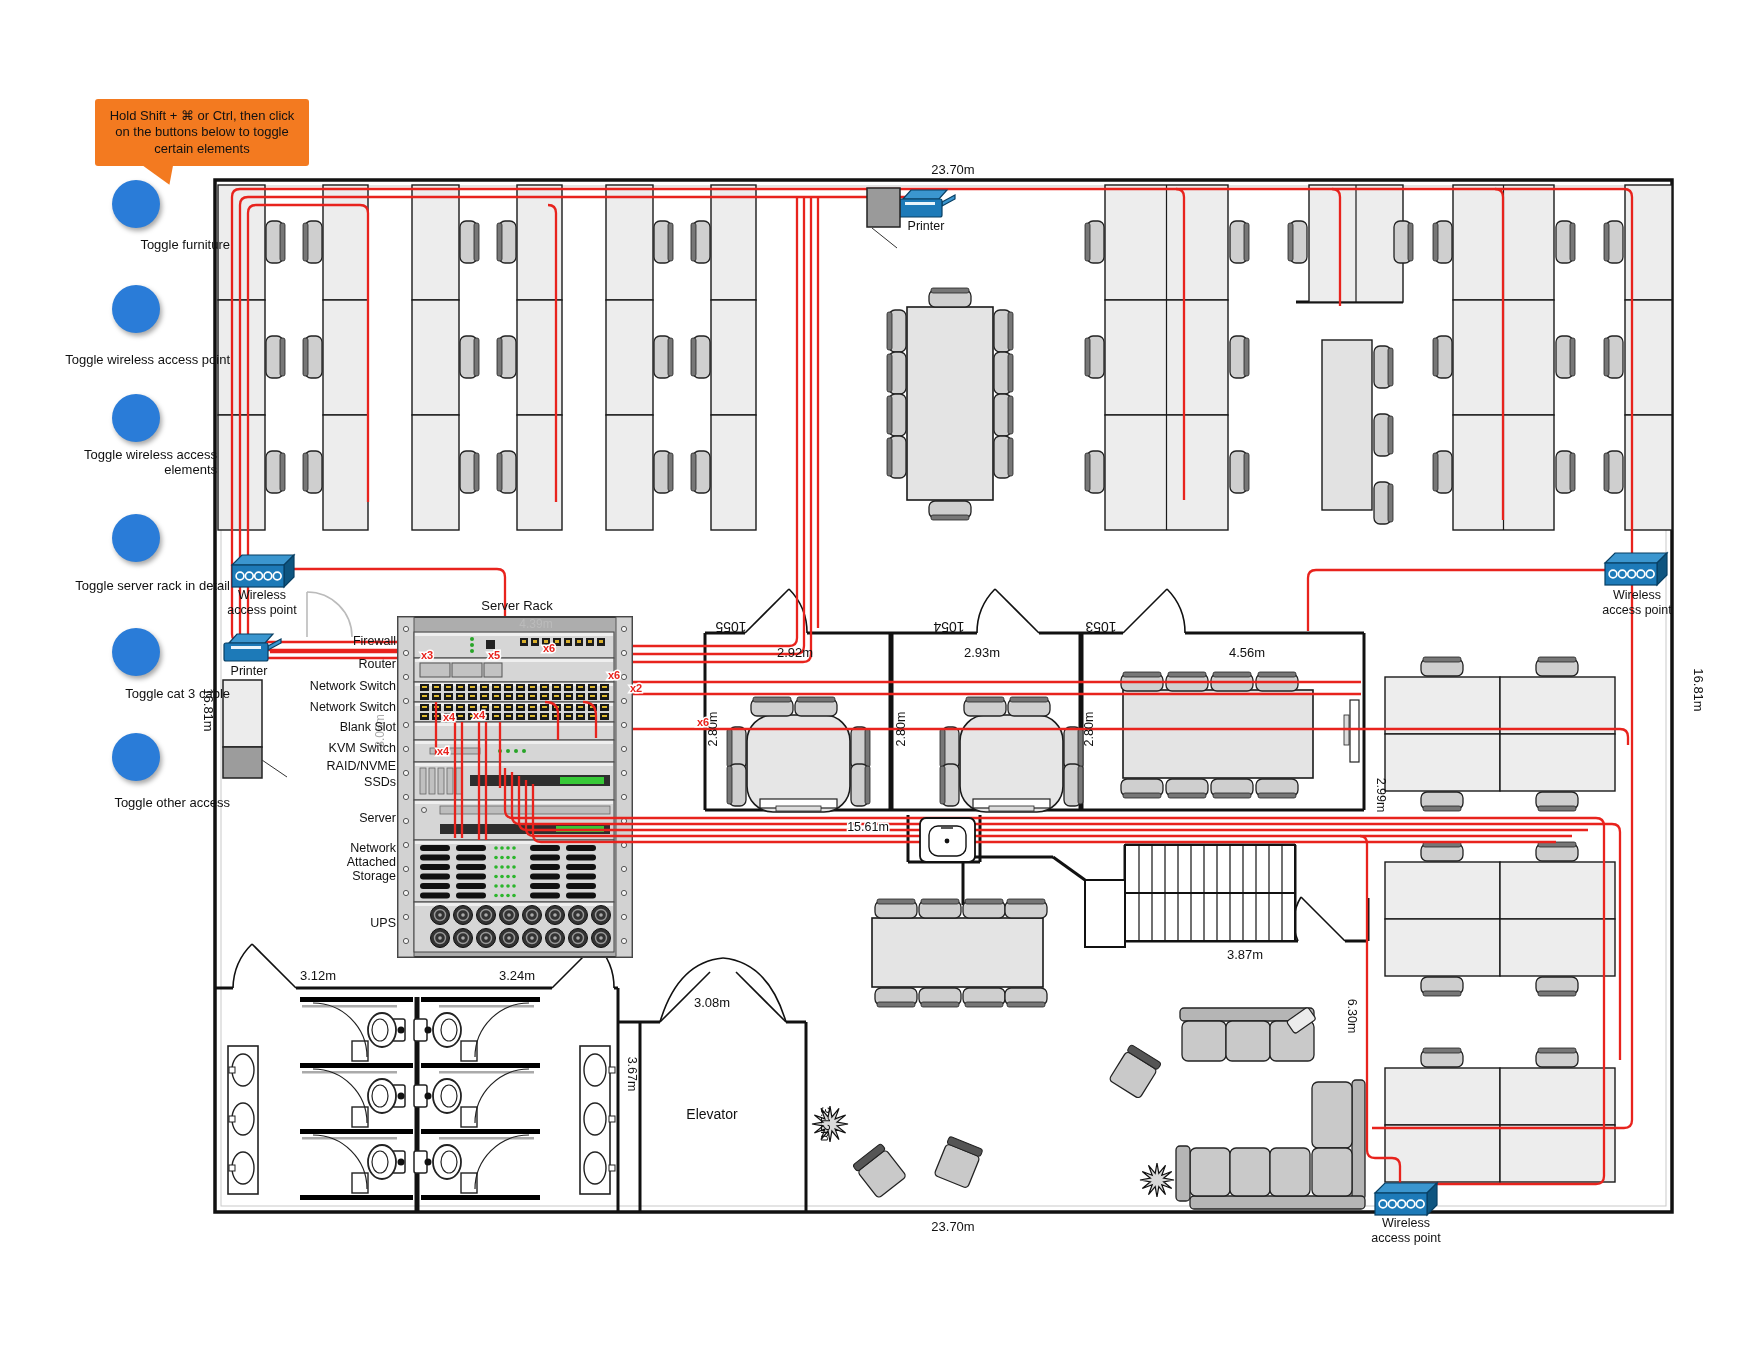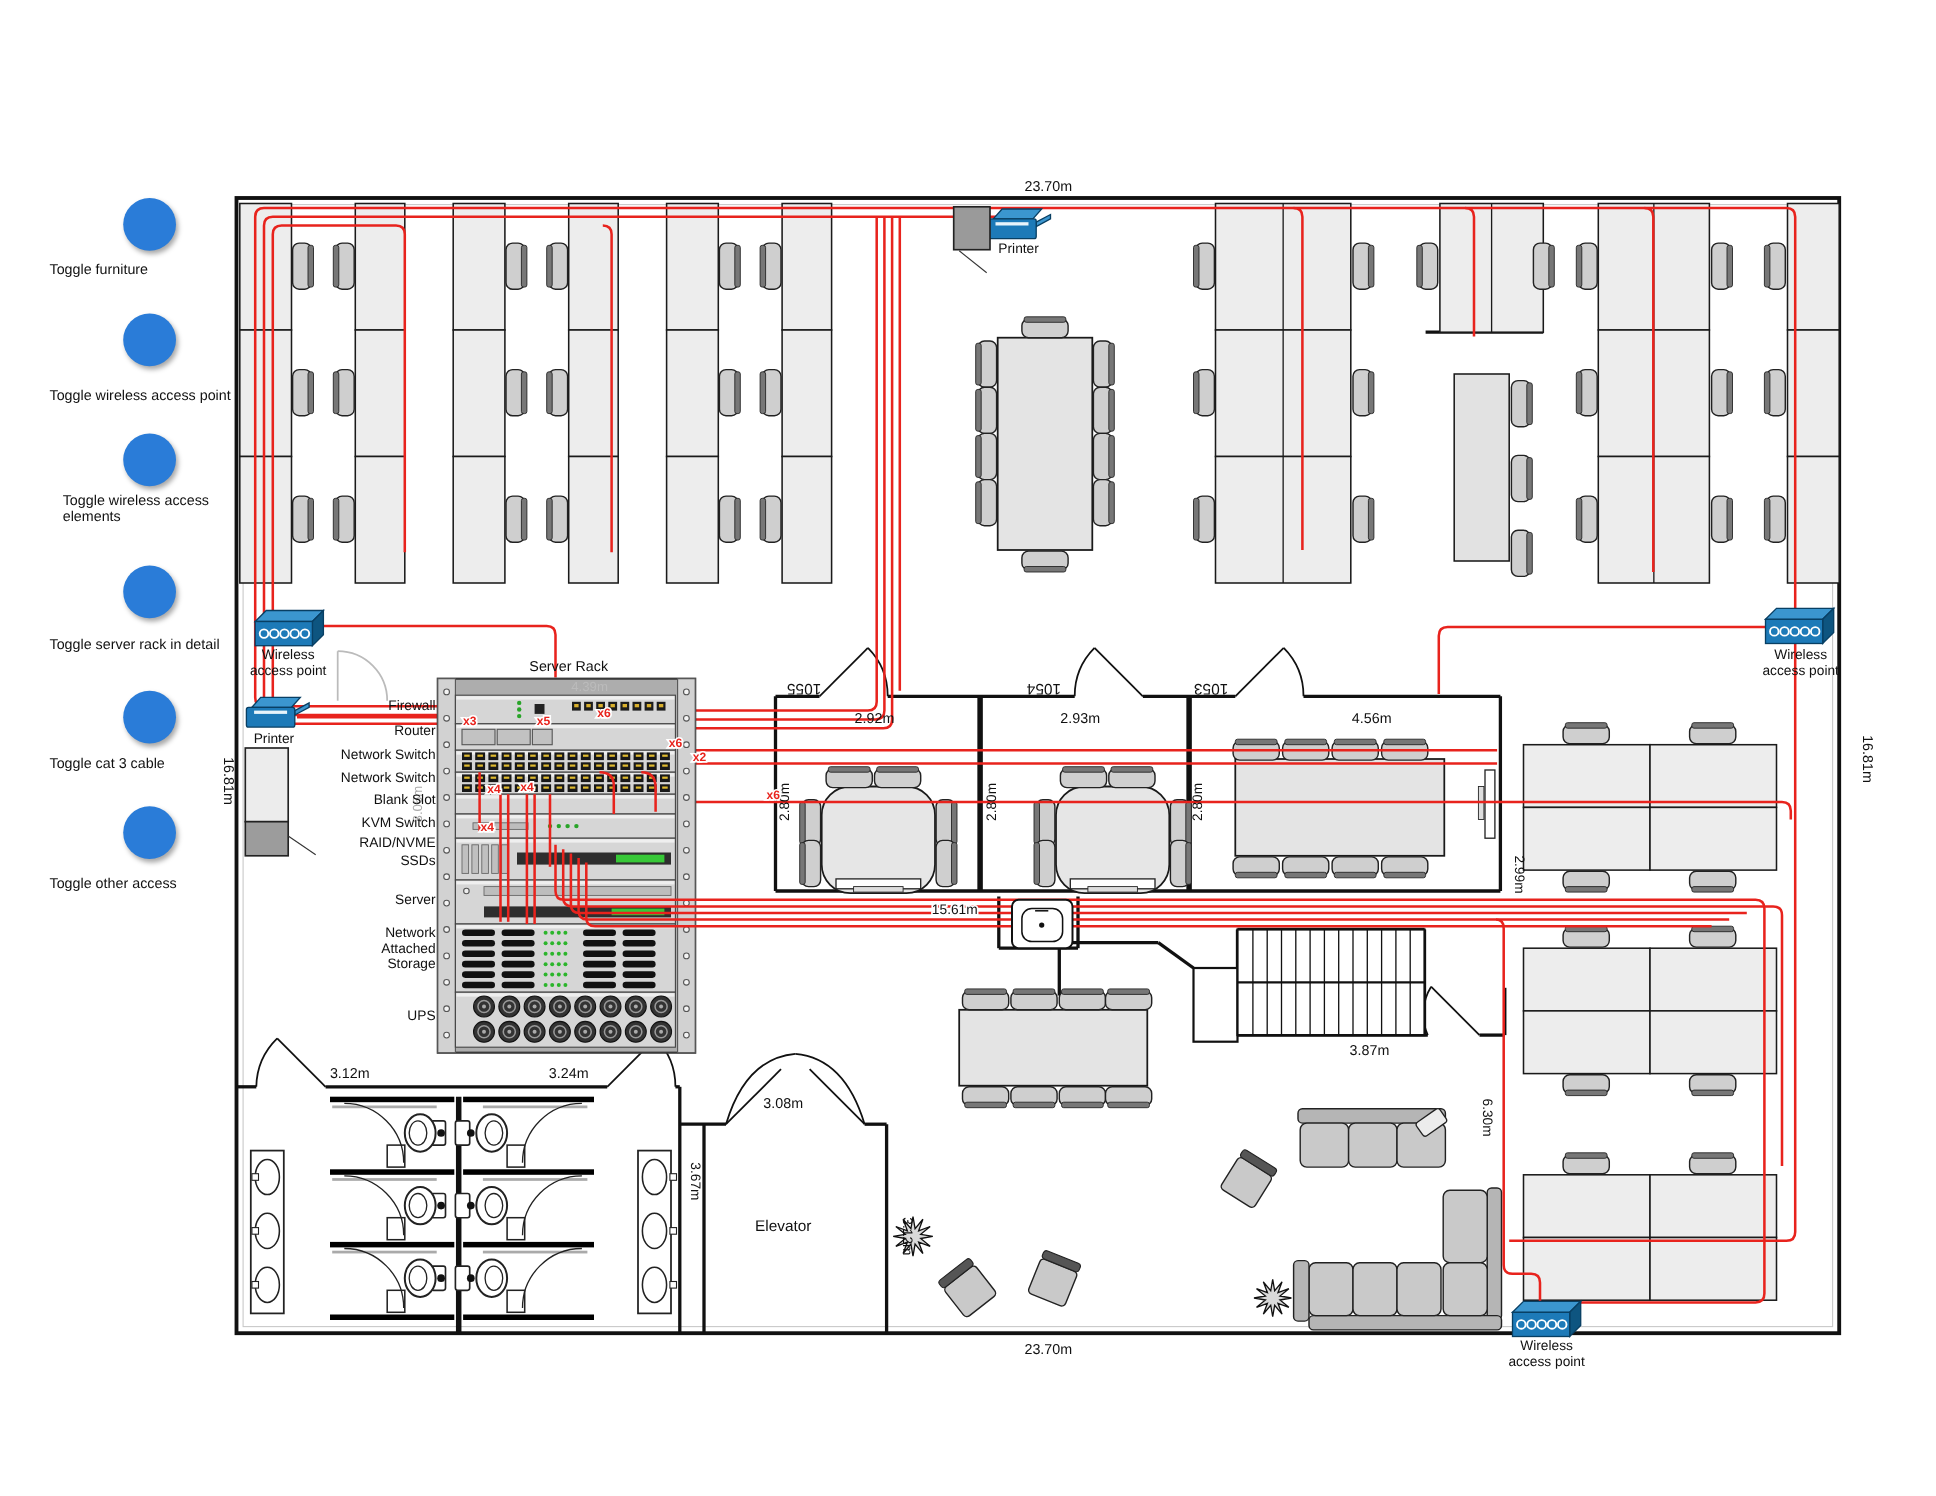--- a/index.html
+++ b/index.html
@@ -4,28 +4,32 @@
 <style>
   html,body{margin:0;padding:0;background:#fff;}
   body{font-family:"Liberation Sans",sans-serif;}
   #canvas{position:relative;width:1760px;height:1360px;background:#fff;overflow:hidden;}
   .callout{position:absolute;left:95px;top:99px;width:202px;padding:9px 6px;background:#f37a20;
     color:#111;font-size:13px;line-height:1.25;text-align:center;border-radius:3px;z-index:5;}
   .callout .tail{position:absolute;left:48px;top:100%;width:30px;height:19px;background:#f37a20;
     clip-path:polygon(0 0,100% 0,88% 100%);}
   .tbtn{position:absolute;width:48px;height:48px;border-radius:50%;background:#2a7cd8;border:none;
     box-shadow:2px 3px 5px rgba(0,0,0,.35);cursor:pointer;z-index:5;}
-  .tlabel{position:absolute;left:45px;width:185px;text-align:left;font-size:13px;color:#111;z-index:5;}
+  .tlabel{position:absolute;left:45px;width:185px;text-align:right;font-size:13px;color:#111;z-index:5;}
   svg text{font-family:"Liberation Sans",sans-serif;}
   .halo{paint-order:stroke;stroke:#fff;stroke-width:3px;}
 </style>
 </head>
 <body>
 
 <div id="canvas">
+  <div class="callout">
+    <span>Hold Shift + ⌘ or Ctrl, then click on the buttons below to toggle certain elements</span>
+    <div class="tail"></div>
+  </div>
 
   <button class="tbtn" style="left:112px;top:180px"></button>
   <div class="tlabel" style="top:237px">Toggle furniture</div>
 
   <button class="tbtn" style="left:112px;top:285px"></button>
   <div class="tlabel" style="top:352px">Toggle wireless access point</div>
 
   <button class="tbtn" style="left:112px;top:394px"></button>
   <div class="tlabel" style="top:447px;left:57px;width:160px">Toggle wireless access elements</div>
 

